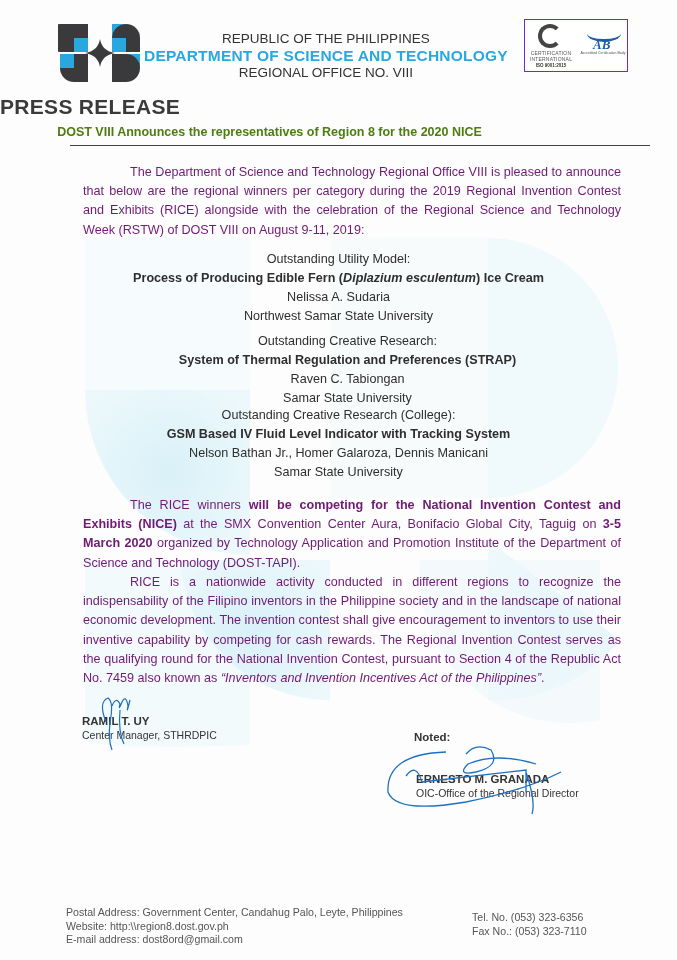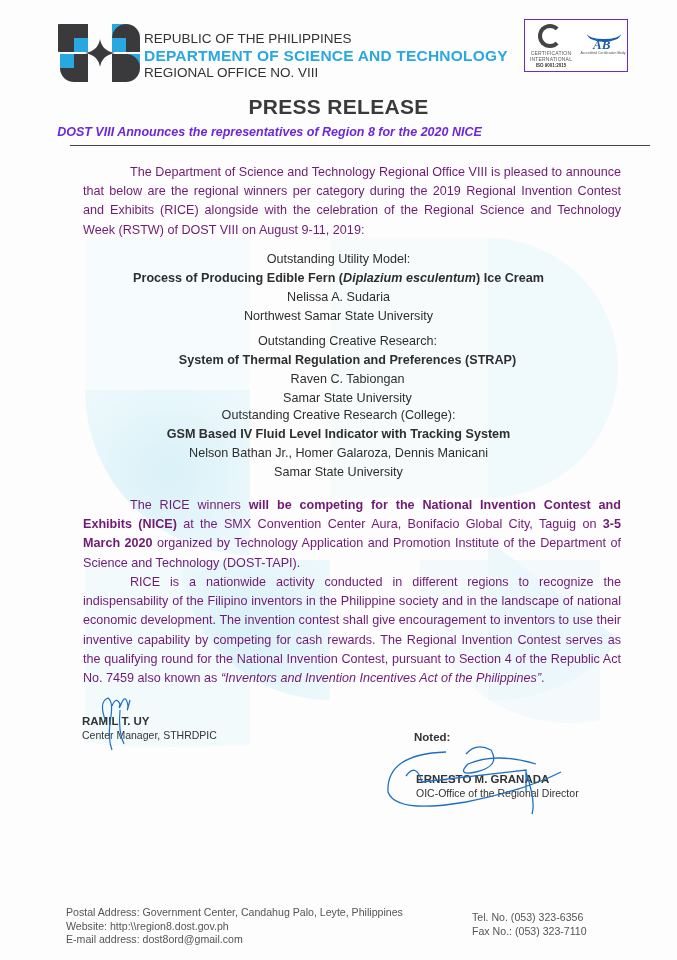--- a/index.html
+++ b/index.html
@@ -7,34 +7,34 @@
     width: 677px; height: 960px; position: relative; overflow: hidden;
     background: #fdfdfd;
     font-family: "Liberation Sans", sans-serif;
     color: #2b2b2b;
   }
   .watermark { position: absolute; left: 0; top: 0; width: 677px; height: 960px; z-index: 0; }
   .layer { position: absolute; z-index: 1; }
 
   
   .logo { position: absolute; left: 58px; top: 22px; width: 84px; height: 62px; }
-  .hdr-text { position: absolute; left: 144px; top: 31px; }
+  .hdr-text { position: absolute; left: 144px; top: 31px; text-align: center; }
   .hdr-l1 { font-size: 13.5px; color: #333; letter-spacing: 0; line-height: 16px; }
   .hdr-l2 { font-size: 15.5px; font-weight: bold; color: #29a8e0; line-height: 18px; letter-spacing: 0.2px; }
   .hdr-l3 { font-size: 13.5px; color: #333; line-height: 16px; }
   .cert { position: absolute; left: 524px; top: 19px; width: 102px; height: 51px; border: 1px solid #6d28d9; background: #fff; }
   .cert-ring { position: absolute; left: 13px; top: 4px; width: 24px; height: 24px; border: 4px solid #444; border-radius: 50%; border-right-color: transparent; box-sizing: border-box; }
   .cert-t1 { position: absolute; left: 2px; top: 31px; width: 48px; font-size: 5px; color: #555; text-align: center; line-height: 5.5px; letter-spacing: 0.2px; }
   .cert-t2 { position: absolute; left: 2px; top: 43px; width: 48px; font-size: 4.5px; font-weight: bold; color: #333; text-align: center; }
   .ab-swoosh { position: absolute; left: 62px; top: 5px; width: 34px; height: 14px; border-bottom: 3px solid #1c5fa8; border-radius: 0 0 50% 50%; }
   .ab-text { position: absolute; left: 68px; top: 17px; font-family: "Liberation Serif", serif; font-style: italic; font-weight: bold; font-size: 13px; color: #1c5fa8; }
   .ab-small { position: absolute; left: 55px; top: 31px; width: 46px; font-size: 3.5px; color: #555; text-align: center; line-height: 4.5px; }
 
-  .title { position: absolute; left: 0; width: 677px; top: 95px; text-align: center; font-size: 21px; font-weight: bold; color: #3a3a3a; letter-spacing: 0.3px; }
-  .subtitle { position: absolute; left: 0; width: 539px; top: 125px; text-align: center; font-size: 12.5px; font-weight: bold; color: #6d28d9; font-style: italic; }
+  .title { position: absolute; left: 0; width: 677px; top: 95px; text-align: left; font-size: 21px; font-weight: bold; color: #3a3a3a; letter-spacing: 0.3px; }
+  .subtitle { position: absolute; left: 0; width: 539px; top: 125px; text-align: center; font-size: 12.5px; font-weight: bold; color: #4d7c0f; }
   .rule { position: absolute; left: 70px; width: 580px; top: 145px; height: 0; border-top: 1.5px solid #444; }
 
   
   .para { position: absolute; left: 83px; width: 538px; font-size: 12.6px; line-height: 19.2px; text-align: justify; color: #701a75; }
   .indent { display: inline-block; width: 47px; }
   .award { position: absolute; left: 0; width: 677px; text-align: center; font-size: 12.6px; line-height: 19px; color: #2e2e2e; }
   .award .t { font-weight: bold; }
 
   .sig1 { position: absolute; left: 82px; top: 714px; }
   .name { font-size: 11.5px; font-weight: bold; color: #333; line-height: 14px; }

